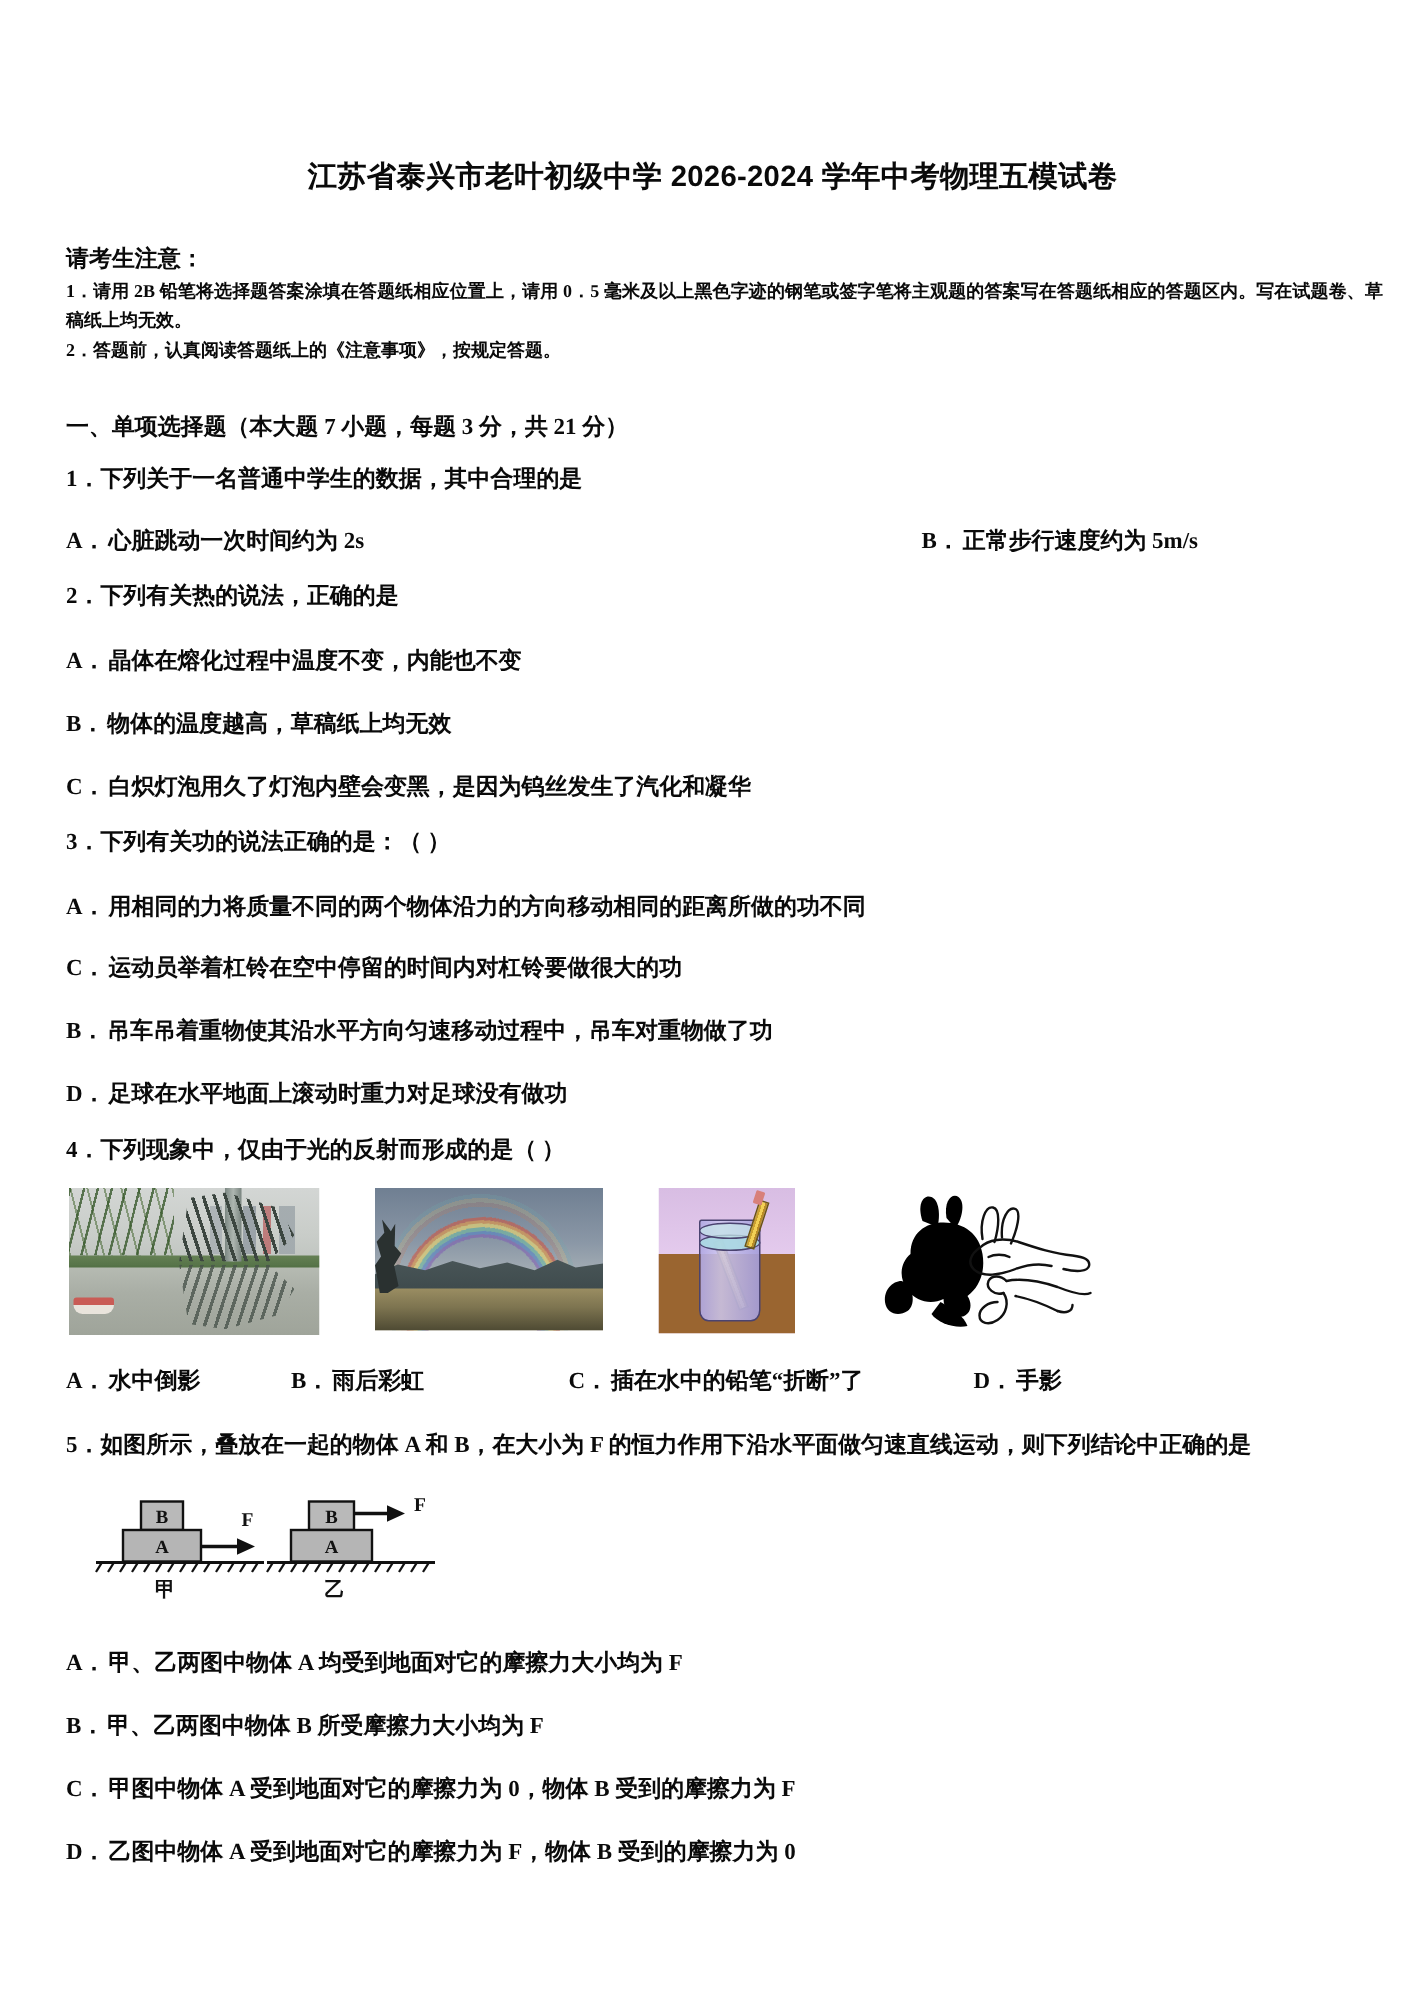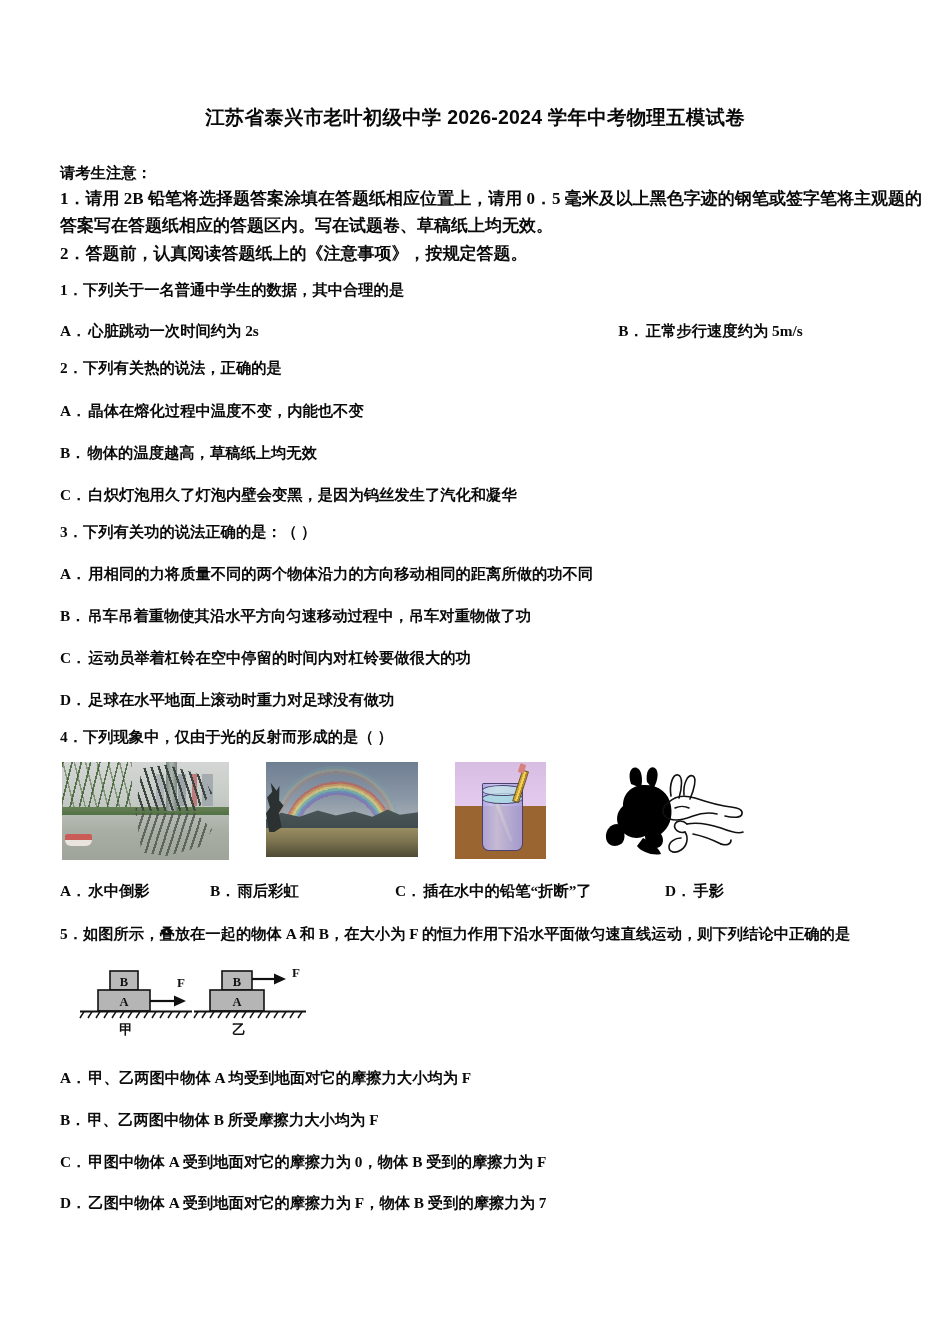--- a/index.html
+++ b/index.html
@@ -26,30 +26,29 @@
     text-align: center;
     font-size: 19.5px;
     font-weight: bold;
     letter-spacing: 0.2px;
     margin: 104px 0 0 0;
     padding: 0 60px;
     font-family: "Liberation Sans", "DejaVu Sans", sans-serif;
   }
   .body-block {
     padding: 0 28px 0 44px;
-    margin-left: 16px;
   }
   .notice-head {
     font-size: 15.3px;
     font-weight: bold;
     margin-top: 30px;
     line-height: 1.55;
   }
   .notice-line {
-    font-size: 17px;
+    font-size: 12px;
     font-weight: bold;
     line-height: 1.62;
     text-align: justify;
   }
   .section-title {
     font-size: 15.3px;
     font-weight: bold;
     margin-top: 30px;
     line-height: 1.6;
   }
@@ -280,20 +279,21 @@
 <div class="page">
 
   <h1 class="doc-title">江苏省泰兴市老叶初级中学 2026-2024 学年中考物理五模试卷</h1>
 
   <div class="body-block">
 
     <div class="notice-head">请考生注意：</div>
     <div class="notice-line">1．请用 2B 铅笔将选择题答案涂填在答题纸相应位置上，请用 0．5 毫米及以上黑色字迹的钢笔或签字笔将主观题的答案写在答题纸相应的答题区内。写在试题卷、草稿纸上均无效。</div>
     <div class="notice-line">2．答题前，认真阅读答题纸上的《注意事项》，按规定答题。</div>
 
+    <div class="section-title">一、单项选择题（本大题 7 小题，每题 3 分，共 21 分）</div>
 
     <div class="q-stem tight">1．下列关于一名普通中学生的数据，其中合理的是</div>
 
     <div class="opt-row">
       <div class="opt-col">
         <span class="opt-label">A．</span><span>心脏跳动一次时间约为 2s</span>
       </div>
       <div class="opt-col second">
         <span class="opt-label">B．</span><span>正常步行速度约为 5m/s</span>
       </div>
@@ -309,24 +309,24 @@
     </div>
     <div class="opt-single">
       <span class="opt-label">C．</span><span>白炽灯泡用久了灯泡内壁会变黑，是因为钨丝发生了汽化和凝华</span>
     </div>
 
     <div class="q-stem">3．下列有关功的说法正确的是：（      ）</div>
     <div class="opt-single">
       <span class="opt-label">A．</span><span>用相同的力将质量不同的两个物体沿力的方向移动相同的距离所做的功不同</span>
     </div>
     <div class="opt-single">
+      <span class="opt-label">C．</span><span>运动员举着杠铃在空中停留的时间内对杠铃要做很大的功</span>
+    </div>
+    <div class="opt-single">
       <span class="opt-label">B．</span><span>吊车吊着重物使其沿水平方向匀速移动过程中，吊车对重物做了功</span>
-    </div>
-    <div class="opt-single">
-      <span class="opt-label">C．</span><span>运动员举着杠铃在空中停留的时间内对杠铃要做很大的功</span>
     </div>
     <div class="opt-single">
       <span class="opt-label">D．</span><span>足球在水平地面上滚动时重力对足球没有做功</span>
     </div>
 
     <div class="q-stem">4．下列现象中，仅由于光的反射而形成的是（   ）</div>
 
     <div class="pic-strip">
 
       <div class="pic pic-reflection">
@@ -472,17 +472,17 @@
     <div class="opt-single" style="margin-top:22px;">
       <span class="opt-label">A．</span><span>甲、乙两图中物体 A 均受到地面对它的摩擦力大小均为 F</span>
     </div>
     <div class="opt-single">
       <span class="opt-label">B．</span><span>甲、乙两图中物体 B 所受摩擦力大小均为 F</span>
     </div>
     <div class="opt-single">
       <span class="opt-label">C．</span><span>甲图中物体 A 受到地面对它的摩擦力为 0，物体 B 受到的摩擦力为 F</span>
     </div>
     <div class="opt-single">
-      <span class="opt-label">D．</span><span>乙图中物体 A 受到地面对它的摩擦力为 F，物体 B 受到的摩擦力为 7</span>
+      <span class="opt-label">D．</span><span>乙图中物体 A 受到地面对它的摩擦力为 F，物体 B 受到的摩擦力为 0</span>
     </div>
 
   </div>
 </div>
 
 </body></html>

